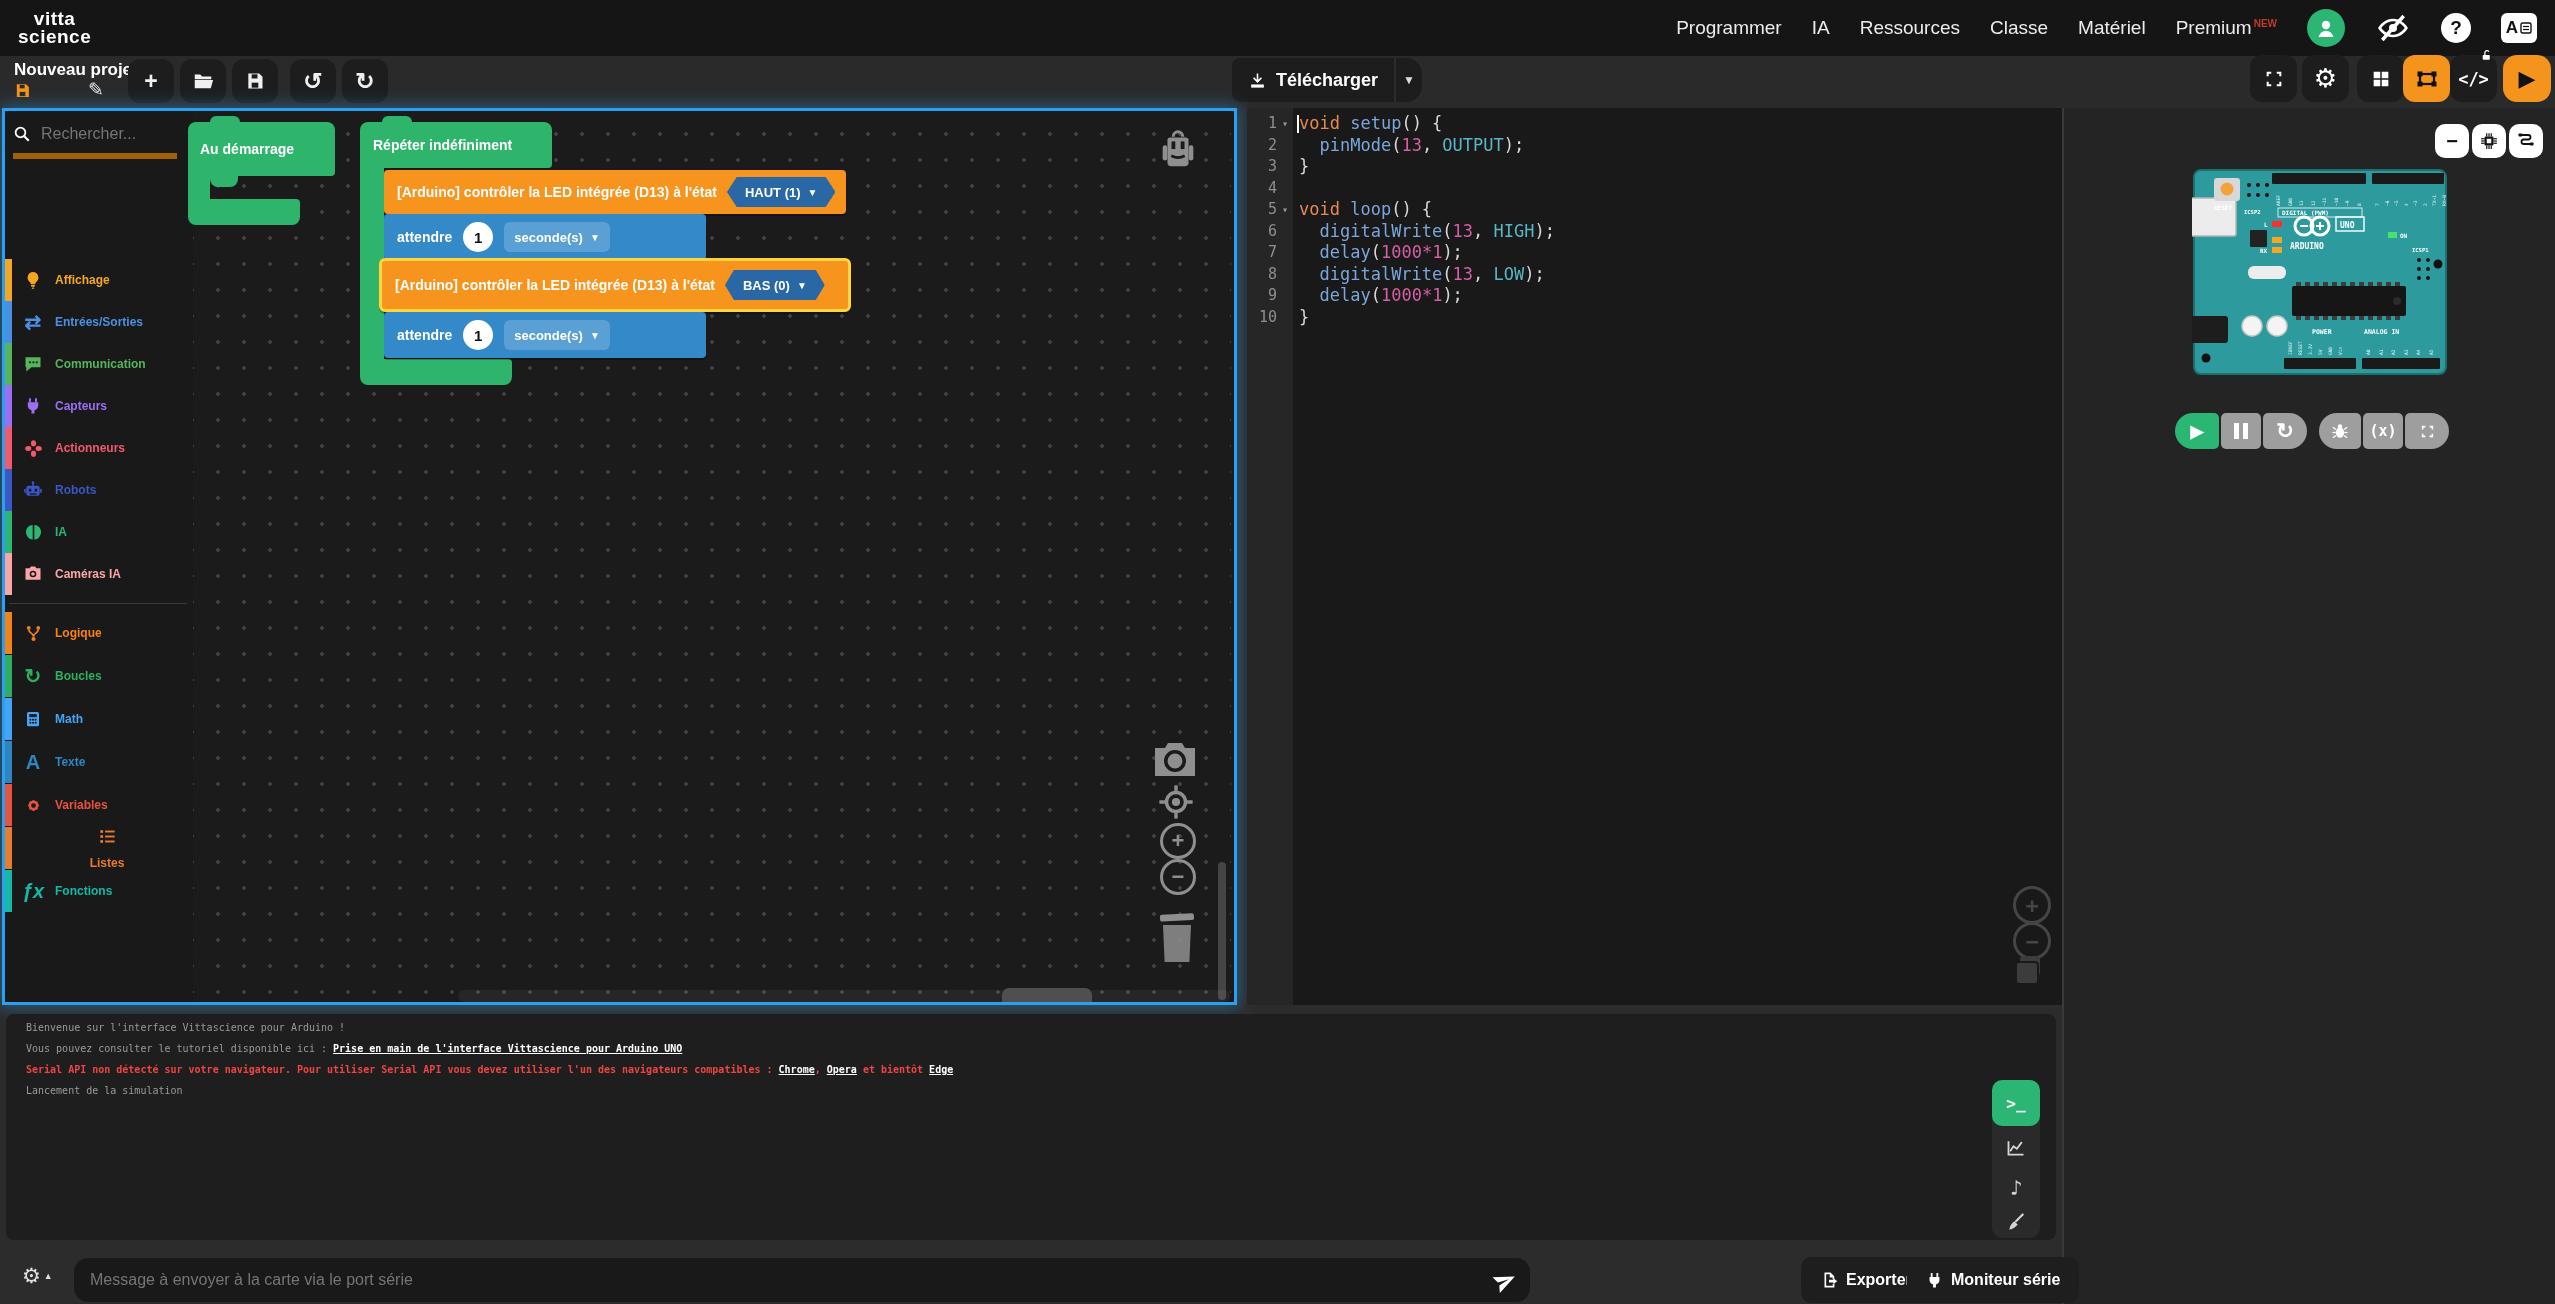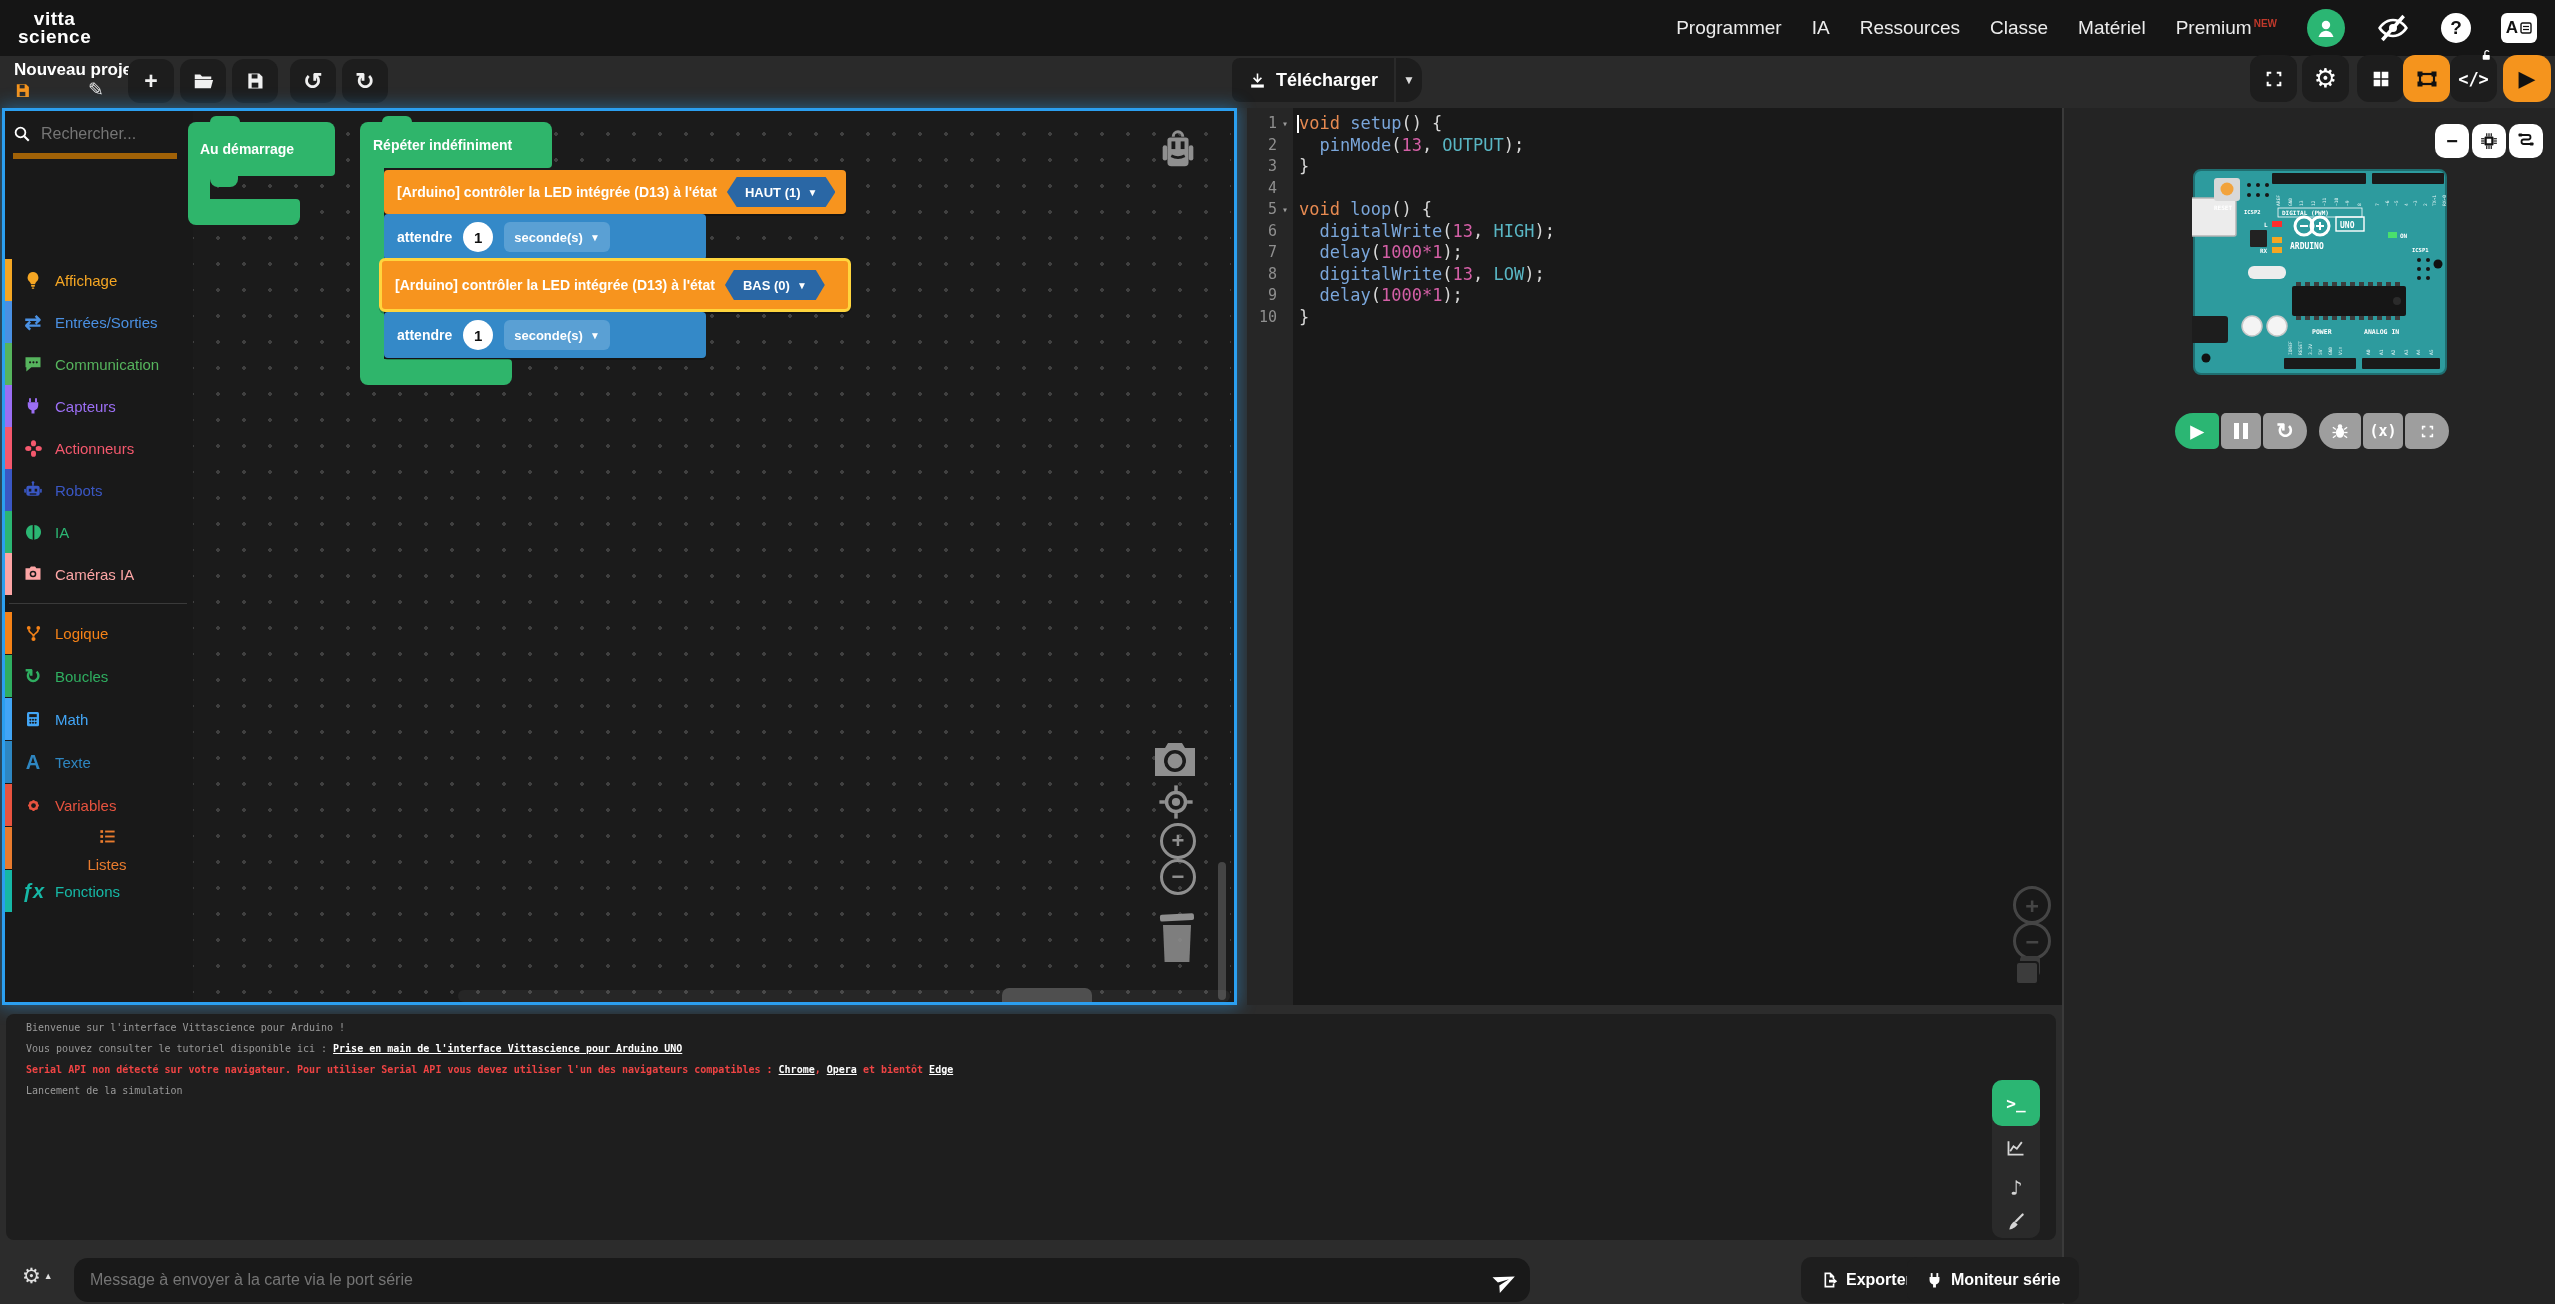--- a/index.html
+++ b/index.html
@@ -30,21 +30,21 @@
   .tb-right.active{background:#f5941d;color:#111}
   #run-btn{position:absolute;left:2503px;top:55px;width:48px;height:47px;border-radius:14px;background:#f5941d;color:#111;display:flex;align-items:center;justify-content:center;font-size:22px}
   #code-lock{position:absolute;right:4px;top:-6px}
 
   
   #blockly-pane{position:absolute;left:2px;top:108px;width:1229px;height:891px;border:3px solid #2b9ff0;box-shadow:0 0 16px 2px rgba(43,159,240,.45);background:#1b1b1b}
   #toolbox{position:absolute;left:0;top:0;width:188px;height:100%;background:#191919;border-right:1px solid #2e2e2e}
   #search-row{position:absolute;left:8px;top:8px;width:164px;height:30px;display:flex;align-items:center;gap:8px;border-bottom:6px solid #a16207;padding-bottom:4px}
   #search-input{background:transparent;border:none;outline:none;color:#bbb;font-size:16px;width:130px;font-family:"Liberation Sans",sans-serif}
   .cat{position:absolute;left:0;width:188px;height:42px;display:flex;align-items:center;gap:10px;border-left:7px solid currentColor;padding-left:9px;box-sizing:border-box;cursor:pointer}
-  .cat .cat-label{font-size:15px;font-weight:normal}
+  .cat .cat-label{font-size:12px;font-weight:bold}
   .cat .cat-icon{width:24px;display:flex;justify-content:center;font-size:20px;font-weight:bold}
   #toolbox-divider{position:absolute;left:4px;top:492px;width:178px;height:1px;background:#3a3a3a}
 
   #workspace{position:absolute;left:188px;top:0;width:1038px;height:891px;background:#1b1b1b;background-image:radial-gradient(#404040 1.7px,transparent 1.9px);background-size:26px 26px;background-position:12px 10px;overflow:hidden}
 
   
   .blk{position:absolute;box-sizing:border-box;font-weight:bold;font-size:14px;color:#fff}
   .blk-green{background:#2fb56b}
   .blk-orange{background:#f7941e;box-shadow:0 2px 0 rgba(0,0,0,.25)}
   .blk-blue{background:#3489c8;box-shadow:0 2px 0 rgba(0,0,0,.25)}

